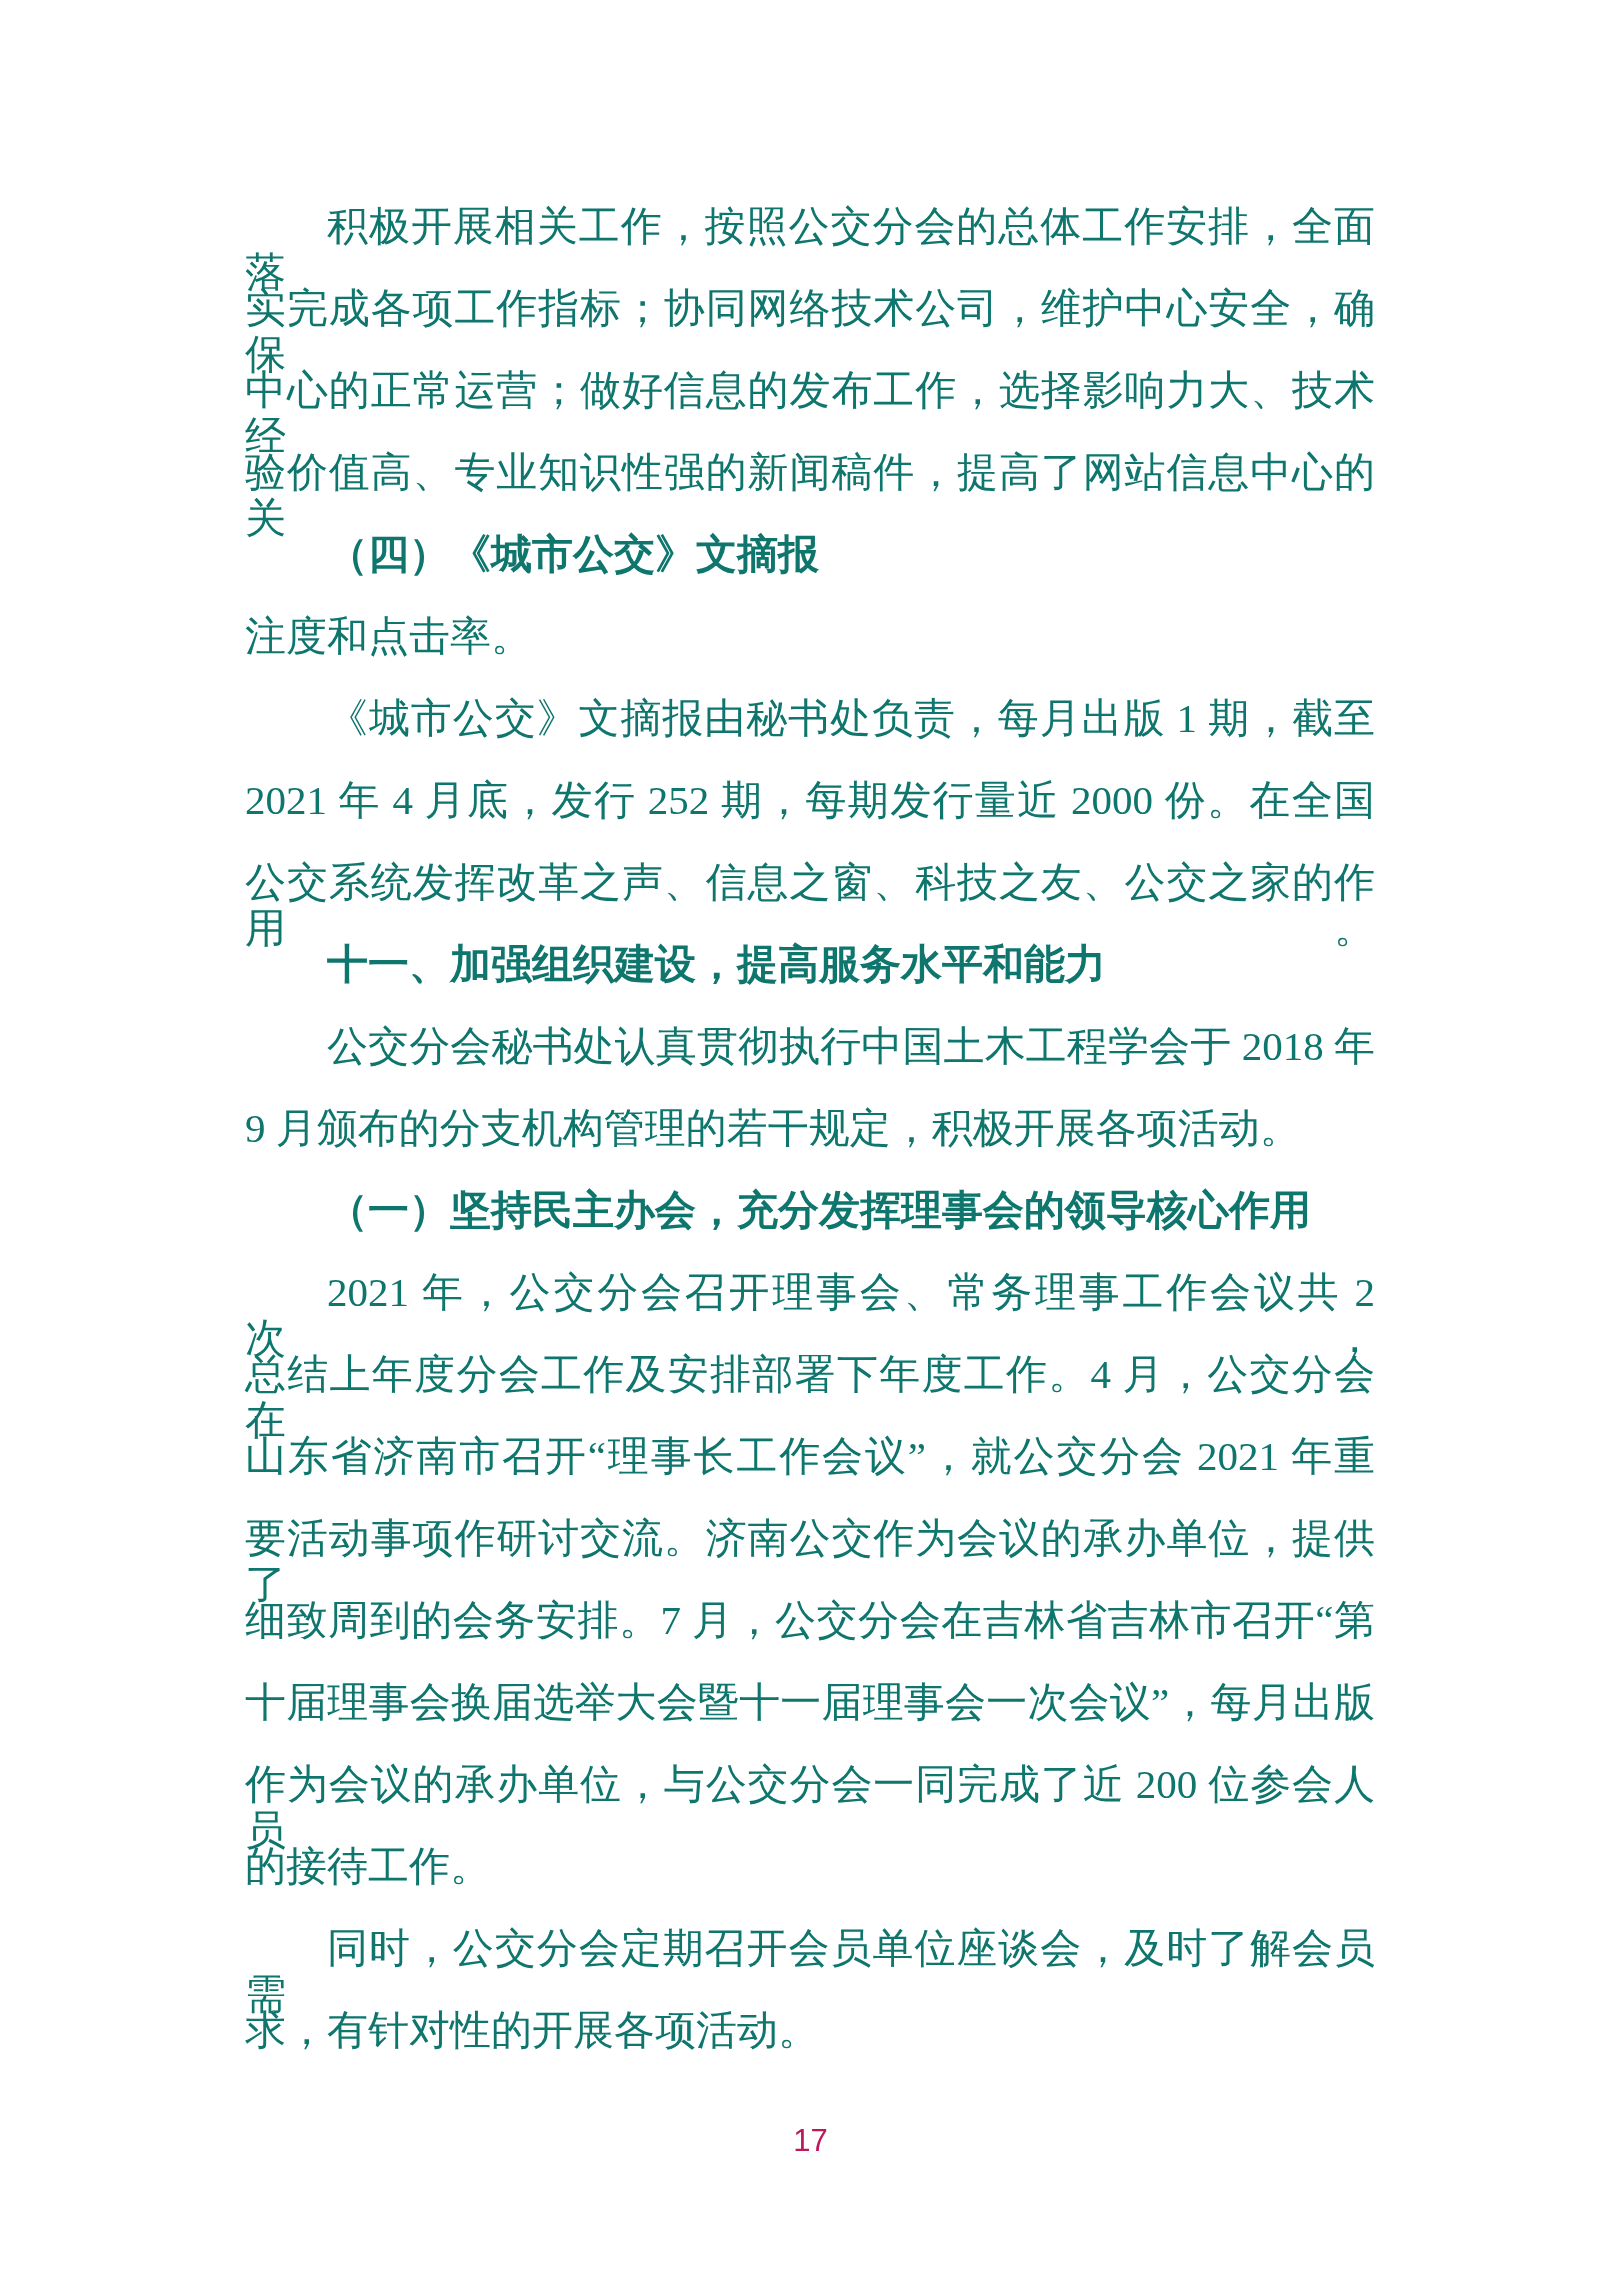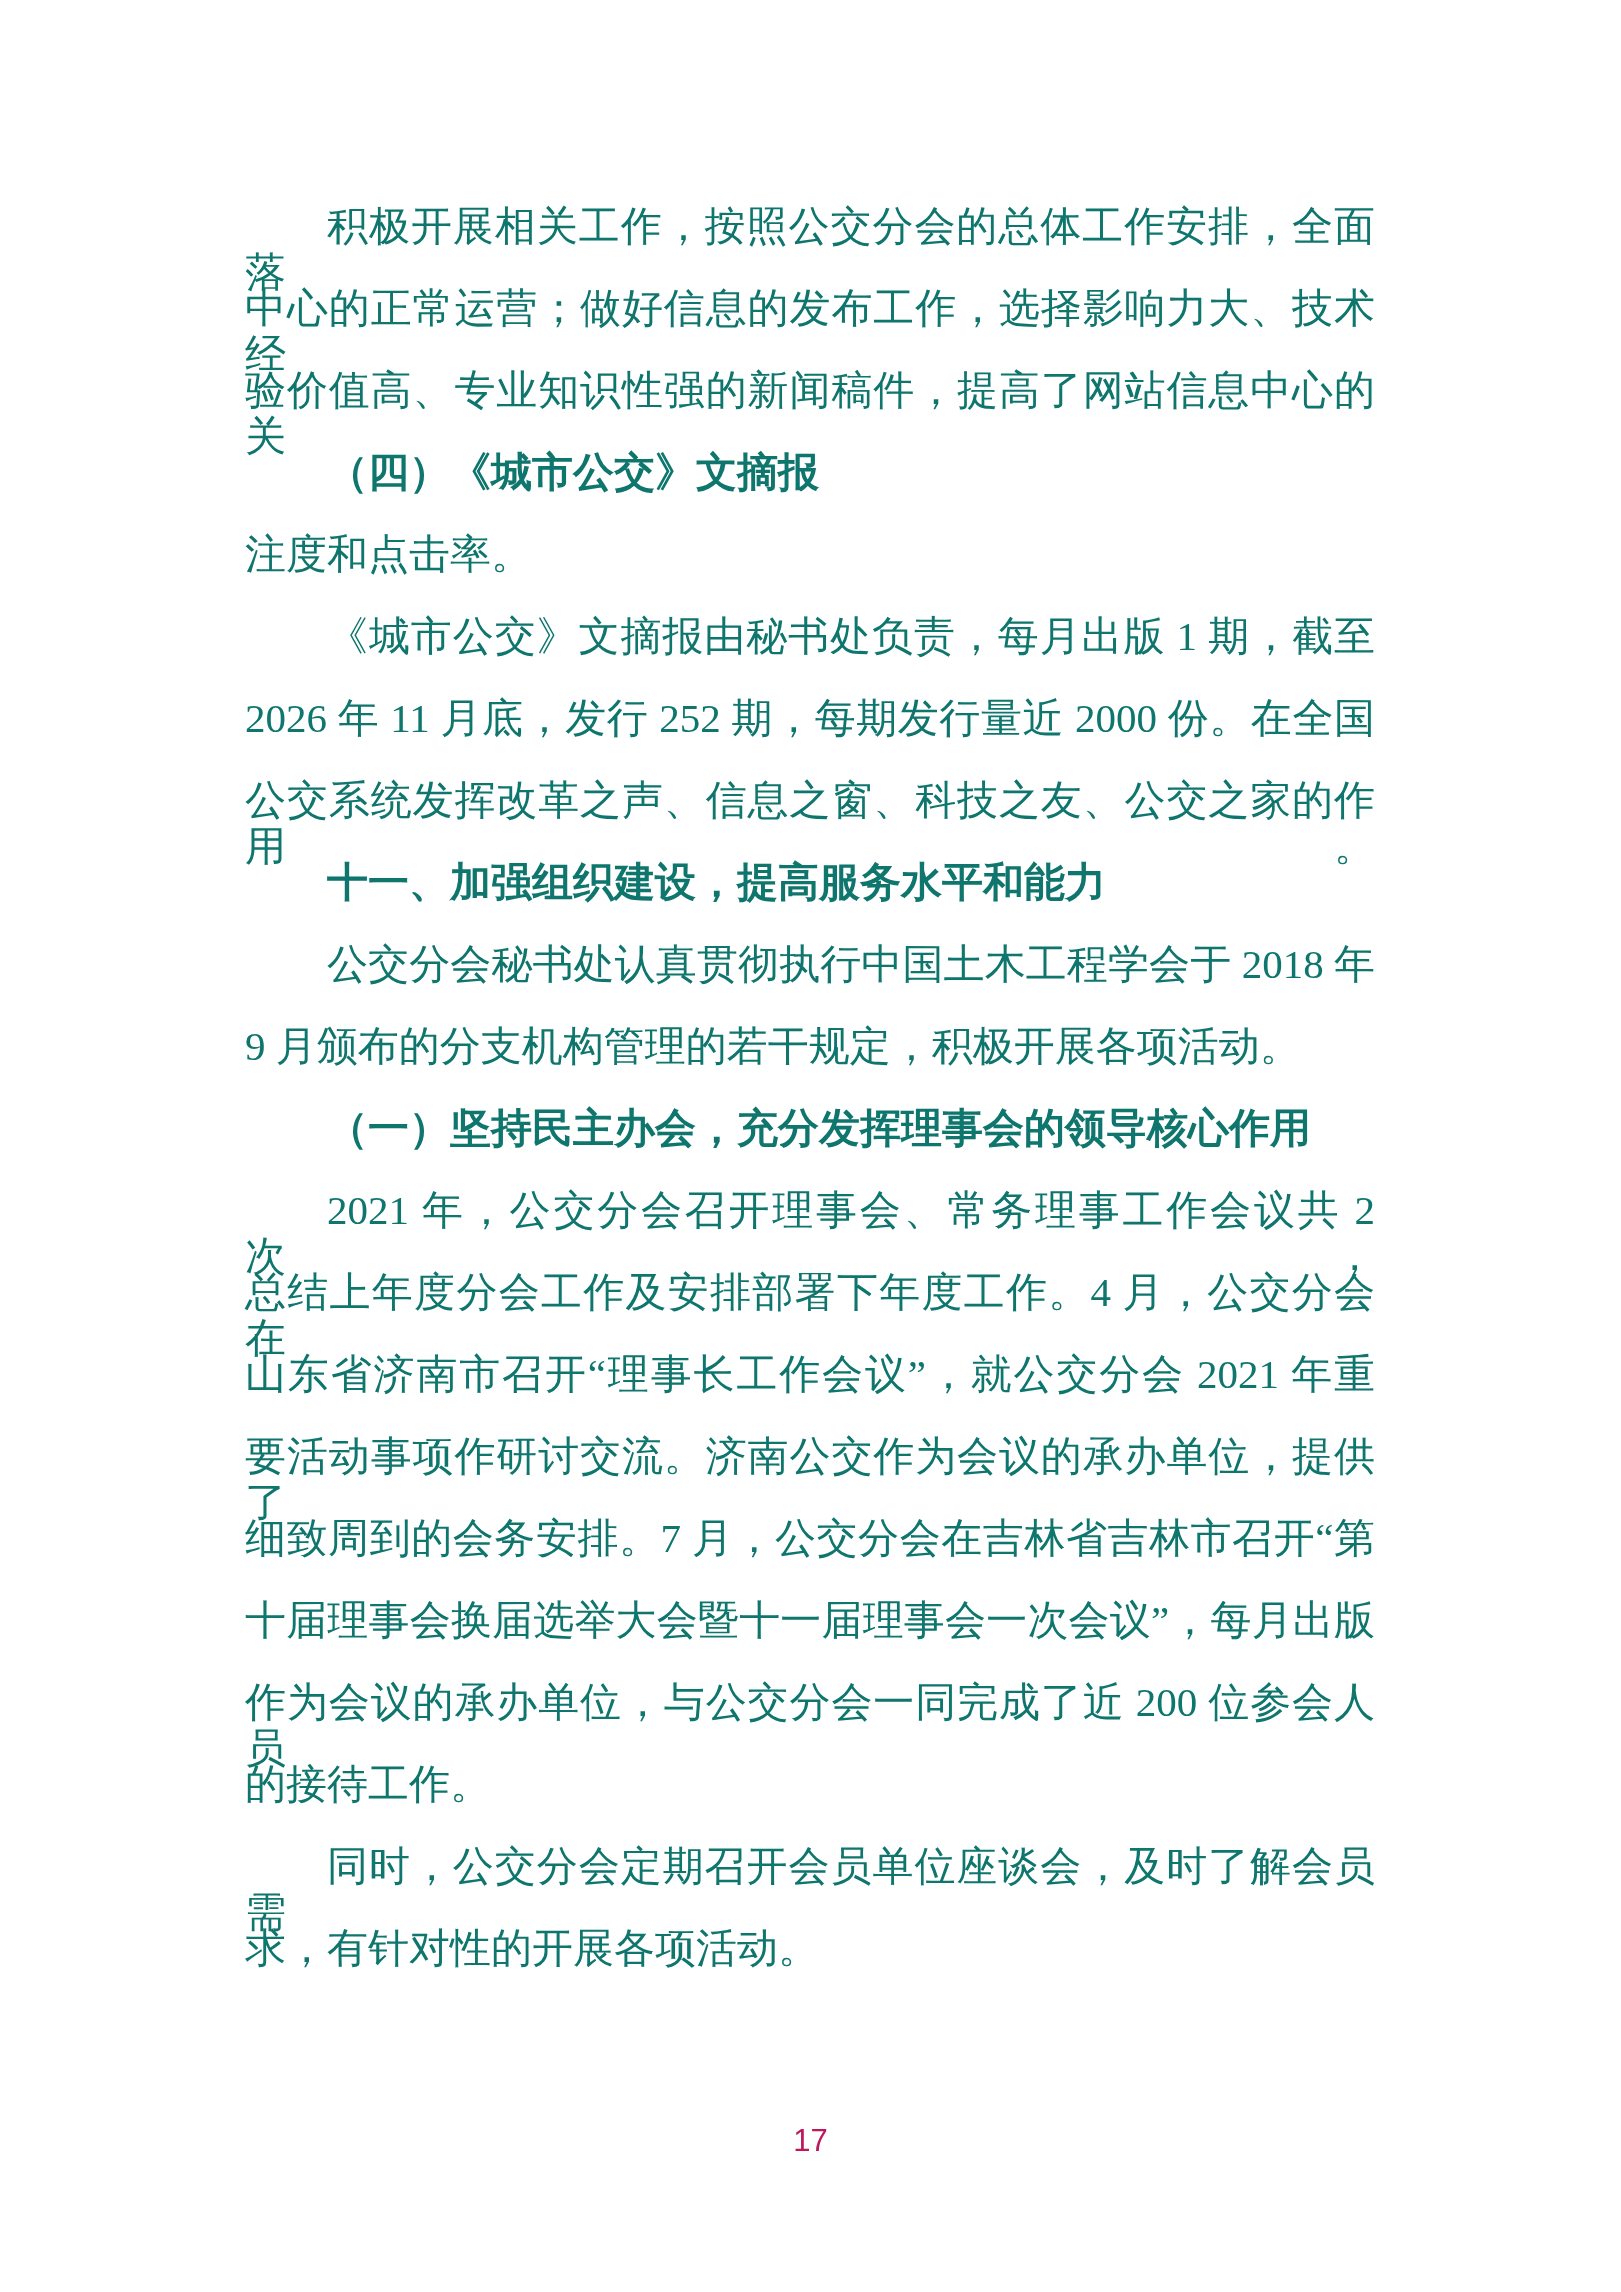--- a/index.html
+++ b/index.html
@@ -57,26 +57,27 @@
     line-height: 31px;
     color: #be185d;
   }
 </style>
 </head>
 <body>
 
 <div class="page">
   <div class="text-column" id="text-column">
       <div class="line indent justify">积极开展相关工作，按照公交分会的总体工作安排，全面落</div>
+      <div class="line justify">实完成各项工作指标；协同网络技术公司，维护中心安全，确保</div>
       <div class="line justify">中心的正常运营；做好信息的发布工作，选择影响力大、技术经</div>
       <div class="line justify">验价值高、专业知识性强的新闻稿件，提高了网站信息中心的关</div>
       <div class="line heading-serif indent">（四）《城市公交》文摘报</div>
       <div class="line">注度和点击率。</div>
       <div class="line indent justify">《城市公交》文摘报由秘书处负责，每月出版 1 期，截至</div>
-      <div class="line justify">2026 年 11 月底，发行 252 期，每期发行量近 2000 份。在全国</div>
+      <div class="line justify">2021 年 4 月底，发行 252 期，每期发行量近 2000 份。在全国</div>
       <div class="line justify">公交系统发挥改革之声、信息之窗、科技之友、公交之家的作用。</div>
       <div class="line heading-sans indent">十一、加强组织建设，提高服务水平和能力</div>
       <div class="line indent justify">公交分会秘书处认真贯彻执行中国土木工程学会于 2018 年</div>
       <div class="line">9 月颁布的分支机构管理的若干规定，积极开展各项活动。</div>
       <div class="line heading-serif indent">（一）坚持民主办会，充分发挥理事会的领导核心作用</div>
       <div class="line indent justify">2021 年，公交分会召开理事会、常务理事工作会议共 2 次，</div>
       <div class="line justify">总结上年度分会工作及安排部署下年度工作。4 月，公交分会在</div>
       <div class="line justify">山东省济南市召开“理事长工作会议”，就公交分会 2021 年重</div>
       <div class="line justify">要活动事项作研讨交流。济南公交作为会议的承办单位，提供了</div>
       <div class="line justify">细致周到的会务安排。7 月，公交分会在吉林省吉林市召开“第</div>

